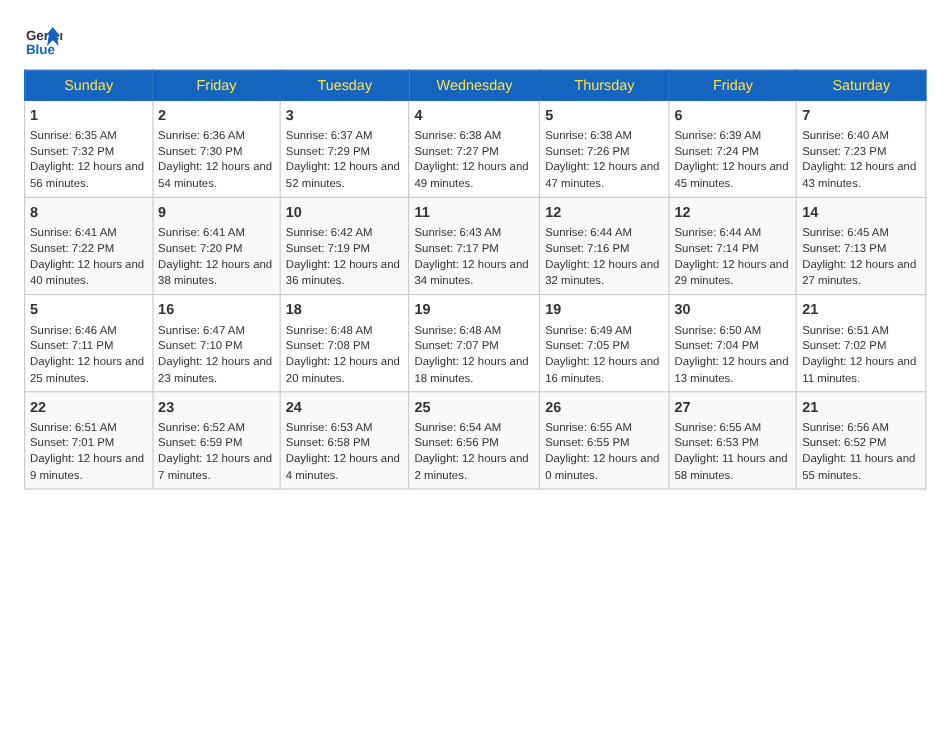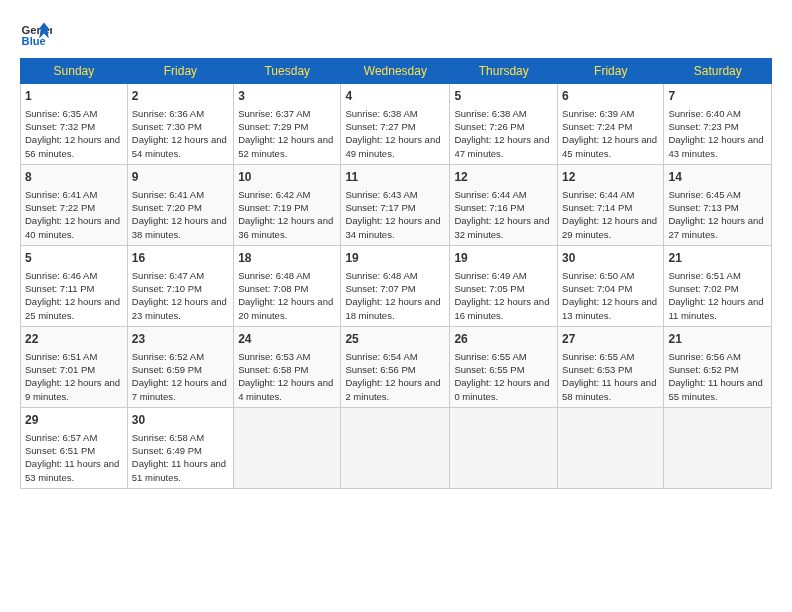--- a/index.html
+++ b/index.html
@@ -140,24 +140,15 @@
         </tr>
         <tr class="row-alt">
           <td><span class="day-num">22</span>Sunrise: 6:51 AM<br>Sunset: 7:01 PM<br>Daylight: 12 hours and 9 minutes.</td>
           <td><span class="day-num">23</span>Sunrise: 6:52 AM<br>Sunset: 6:59 PM<br>Daylight: 12 hours and 7 minutes.</td>
           <td><span class="day-num">24</span>Sunrise: 6:53 AM<br>Sunset: 6:58 PM<br>Daylight: 12 hours and 4 minutes.</td>
           <td><span class="day-num">25</span>Sunrise: 6:54 AM<br>Sunset: 6:56 PM<br>Daylight: 12 hours and 2 minutes.</td>
           <td><span class="day-num">26</span>Sunrise: 6:55 AM<br>Sunset: 6:55 PM<br>Daylight: 12 hours and 0 minutes.</td>
           <td><span class="day-num">27</span>Sunrise: 6:55 AM<br>Sunset: 6:53 PM<br>Daylight: 11 hours and 58 minutes.</td>
           <td><span class="day-num">21</span>Sunrise: 6:56 AM<br>Sunset: 6:52 PM<br>Daylight: 11 hours and 55 minutes.</td>
         </tr>
-        <tr>
-          <td><span class="day-num">29</span>Sunrise: 6:57 AM<br>Sunset: 6:51 PM<br>Daylight: 11 hours and 53 minutes.</td>
-          <td><span class="day-num">30</span>Sunrise: 6:58 AM<br>Sunset: 6:49 PM<br>Daylight: 11 hours and 51 minutes.</td>
-          <td class="empty"></td>
-          <td class="empty"></td>
-          <td class="empty"></td>
-          <td class="empty"></td>
-          <td class="empty"></td>
-        </tr>
       </tbody>
   </table>
 </div>
 
 </body></html>

